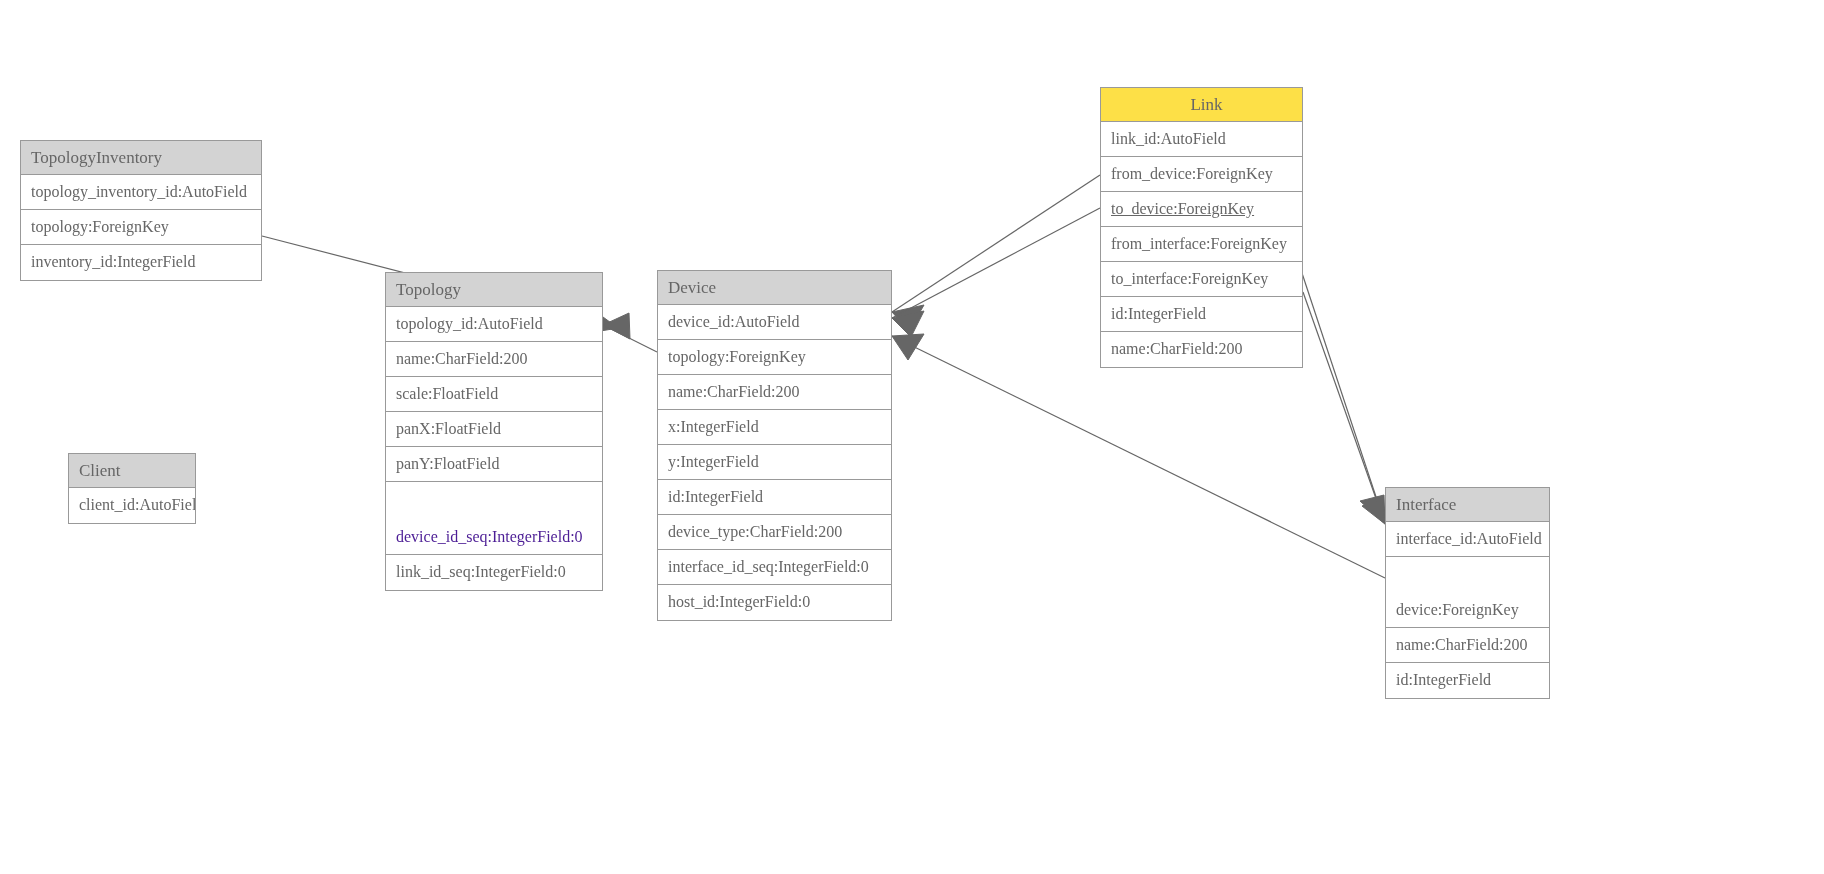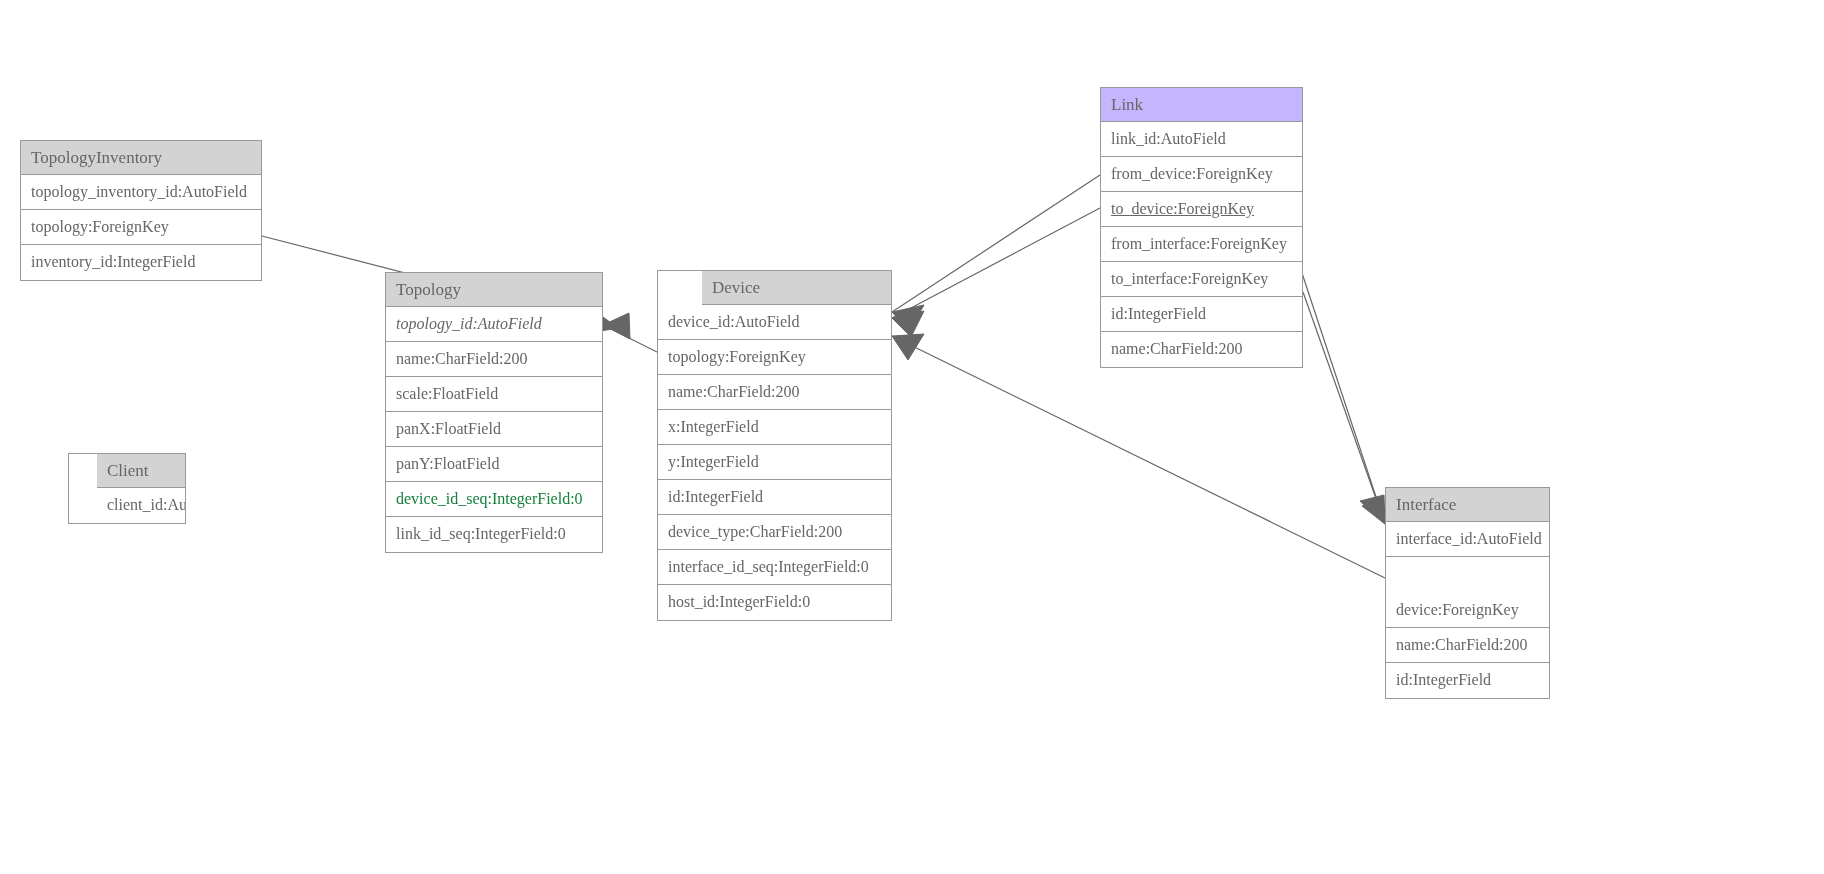--- a/index.html
+++ b/index.html
@@ -94,48 +94,48 @@
       </g>
     </svg>
 
   <div id="entity-layer">
       <div class="entity" style="left: 20px; top: 140px; width: 242px; border-color: rgb(153, 153, 153);">
         <div class="entity-header" style="background: rgb(211, 211, 211); color: rgb(102, 102, 102); border-bottom-color: rgb(153, 153, 153);">TopologyInventory</div>
         <div class="entity-row" style="color: rgb(102, 102, 102); border-bottom-color: rgb(153, 153, 153);">topology_inventory_id:AutoField</div>
         <div class="entity-row" style="color: rgb(102, 102, 102); border-bottom-color: rgb(153, 153, 153);">topology:ForeignKey</div>
         <div class="entity-row" style="color: rgb(102, 102, 102); border-bottom-color: rgb(153, 153, 153);">inventory_id:IntegerField</div>
       </div>
-      <div class="entity" style="left: 68px; top: 453px; width: 118px; border-color: rgb(153, 153, 153); padding-left: 28px;">
+      <div class="entity" style="left: 68px; top: 453px; width: 128px; border-color: rgb(153, 153, 153);">
         <div class="entity-header" style="background: rgb(211, 211, 211); color: rgb(102, 102, 102); border-bottom-color: rgb(153, 153, 153);">Client</div>
         <div class="entity-row" style="color: rgb(102, 102, 102); border-bottom-color: rgb(153, 153, 153);">client_id:AutoField</div>
       </div>
       <div class="entity" style="left: 385px; top: 272px; width: 218px; border-color: rgb(153, 153, 153);">
         <div class="entity-header" style="background: rgb(211, 211, 211); color: rgb(102, 102, 102); border-bottom-color: rgb(153, 153, 153);">Topology</div>
-        <div class="entity-row" style="color: rgb(102, 102, 102); border-bottom-color: rgb(153, 153, 153); font-style: italic;">topology_id:AutoField</div>
+        <div class="entity-row" style="color: rgb(102, 102, 102); border-bottom-color: rgb(153, 153, 153);">topology_id:AutoField</div>
         <div class="entity-row" style="color: rgb(102, 102, 102); border-bottom-color: rgb(153, 153, 153);">name:CharField:200</div>
         <div class="entity-row" style="color: rgb(102, 102, 102); border-bottom-color: rgb(153, 153, 153); font-family: Liberation Serif, serif;">scale:FloatField</div>
         <div class="entity-row" style="color: rgb(102, 102, 102); border-bottom-color: rgb(153, 153, 153);">panX:FloatField</div>
         <div class="entity-row" style="color: rgb(102, 102, 102); border-bottom-color: rgb(153, 153, 153);">panY:FloatField</div>
-        <div class="entity-row" style="color: #15803d; border-bottom-color: rgb(153, 153, 153);">device_id_seq:IntegerField:0</div>
+        <div class="entity-row" style="color: #4c1d95; border-bottom-color: rgb(153, 153, 153); margin-top: 38px;">device_id_seq:IntegerField:0</div>
         <div class="entity-row" style="color: rgb(102, 102, 102); border-bottom-color: rgb(153, 153, 153);">link_id_seq:IntegerField:0</div>
       </div>
       <div class="entity" style="left: 657px; top: 270px; width: 235px; border-color: rgb(153, 153, 153);">
-        <div class="entity-header" style="background: rgb(211, 211, 211); color: rgb(102, 102, 102); border-bottom-color: rgb(153, 153, 153); margin-left: 44px;">Device</div>
+        <div class="entity-header" style="background: rgb(211, 211, 211); color: rgb(102, 102, 102); border-bottom-color: rgb(153, 153, 153);">Device</div>
         <div class="entity-row" style="color: rgb(102, 102, 102); border-bottom-color: rgb(153, 153, 153);">device_id:AutoField</div>
         <div class="entity-row" style="color: rgb(102, 102, 102); border-bottom-color: rgb(153, 153, 153);">topology:ForeignKey</div>
         <div class="entity-row" style="color: rgb(102, 102, 102); border-bottom-color: rgb(153, 153, 153);">name:CharField:200</div>
         <div class="entity-row" style="color: rgb(102, 102, 102); border-bottom-color: rgb(153, 153, 153);">x:IntegerField</div>
         <div class="entity-row" style="color: rgb(102, 102, 102); border-bottom-color: rgb(153, 153, 153);">y:IntegerField</div>
         <div class="entity-row" style="color: rgb(102, 102, 102); border-bottom-color: rgb(153, 153, 153);">id:IntegerField</div>
         <div class="entity-row" style="color: rgb(102, 102, 102); border-bottom-color: rgb(153, 153, 153);">device_type:CharField:200</div>
         <div class="entity-row" style="color: rgb(102, 102, 102); border-bottom-color: rgb(153, 153, 153);">interface_id_seq:IntegerField:0</div>
         <div class="entity-row" style="color: rgb(102, 102, 102); border-bottom-color: rgb(153, 153, 153);">host_id:IntegerField:0</div>
       </div>
       <div class="entity" style="left: 1100px; top: 87px; width: 203px; border-color: rgb(153, 153, 153);">
-        <div class="entity-header" style="background: #c4b5fd; color: rgb(102, 102, 102); border-bottom-color: rgb(153, 153, 153);">Link</div>
+        <div class="entity-header" style="background: #fde047; color: rgb(102, 102, 102); border-bottom-color: rgb(153, 153, 153); text-align: center;">Link</div>
         <div class="entity-row" style="color: rgb(102, 102, 102); border-bottom-color: rgb(153, 153, 153);">link_id:AutoField</div>
         <div class="entity-row" style="color: rgb(102, 102, 102); border-bottom-color: rgb(153, 153, 153);">from_device:ForeignKey</div>
         <div class="entity-row" style="color: rgb(102, 102, 102); border-bottom-color: rgb(153, 153, 153); text-decoration: underline;">to_device:ForeignKey</div>
         <div class="entity-row" style="color: rgb(102, 102, 102); border-bottom-color: rgb(153, 153, 153);">from_interface:ForeignKey</div>
         <div class="entity-row" style="color: rgb(102, 102, 102); border-bottom-color: rgb(153, 153, 153);">to_interface:ForeignKey</div>
         <div class="entity-row" style="color: rgb(102, 102, 102); border-bottom-color: rgb(153, 153, 153);">id:IntegerField</div>
         <div class="entity-row" style="color: rgb(102, 102, 102); border-bottom-color: rgb(153, 153, 153);">name:CharField:200</div>
       </div>
       <div class="entity" style="left: 1385px; top: 487px; width: 165px; border-color: rgb(153, 153, 153);">
         <div class="entity-header" style="background: rgb(211, 211, 211); color: rgb(102, 102, 102); border-bottom-color: rgb(153, 153, 153);">Interface</div>

